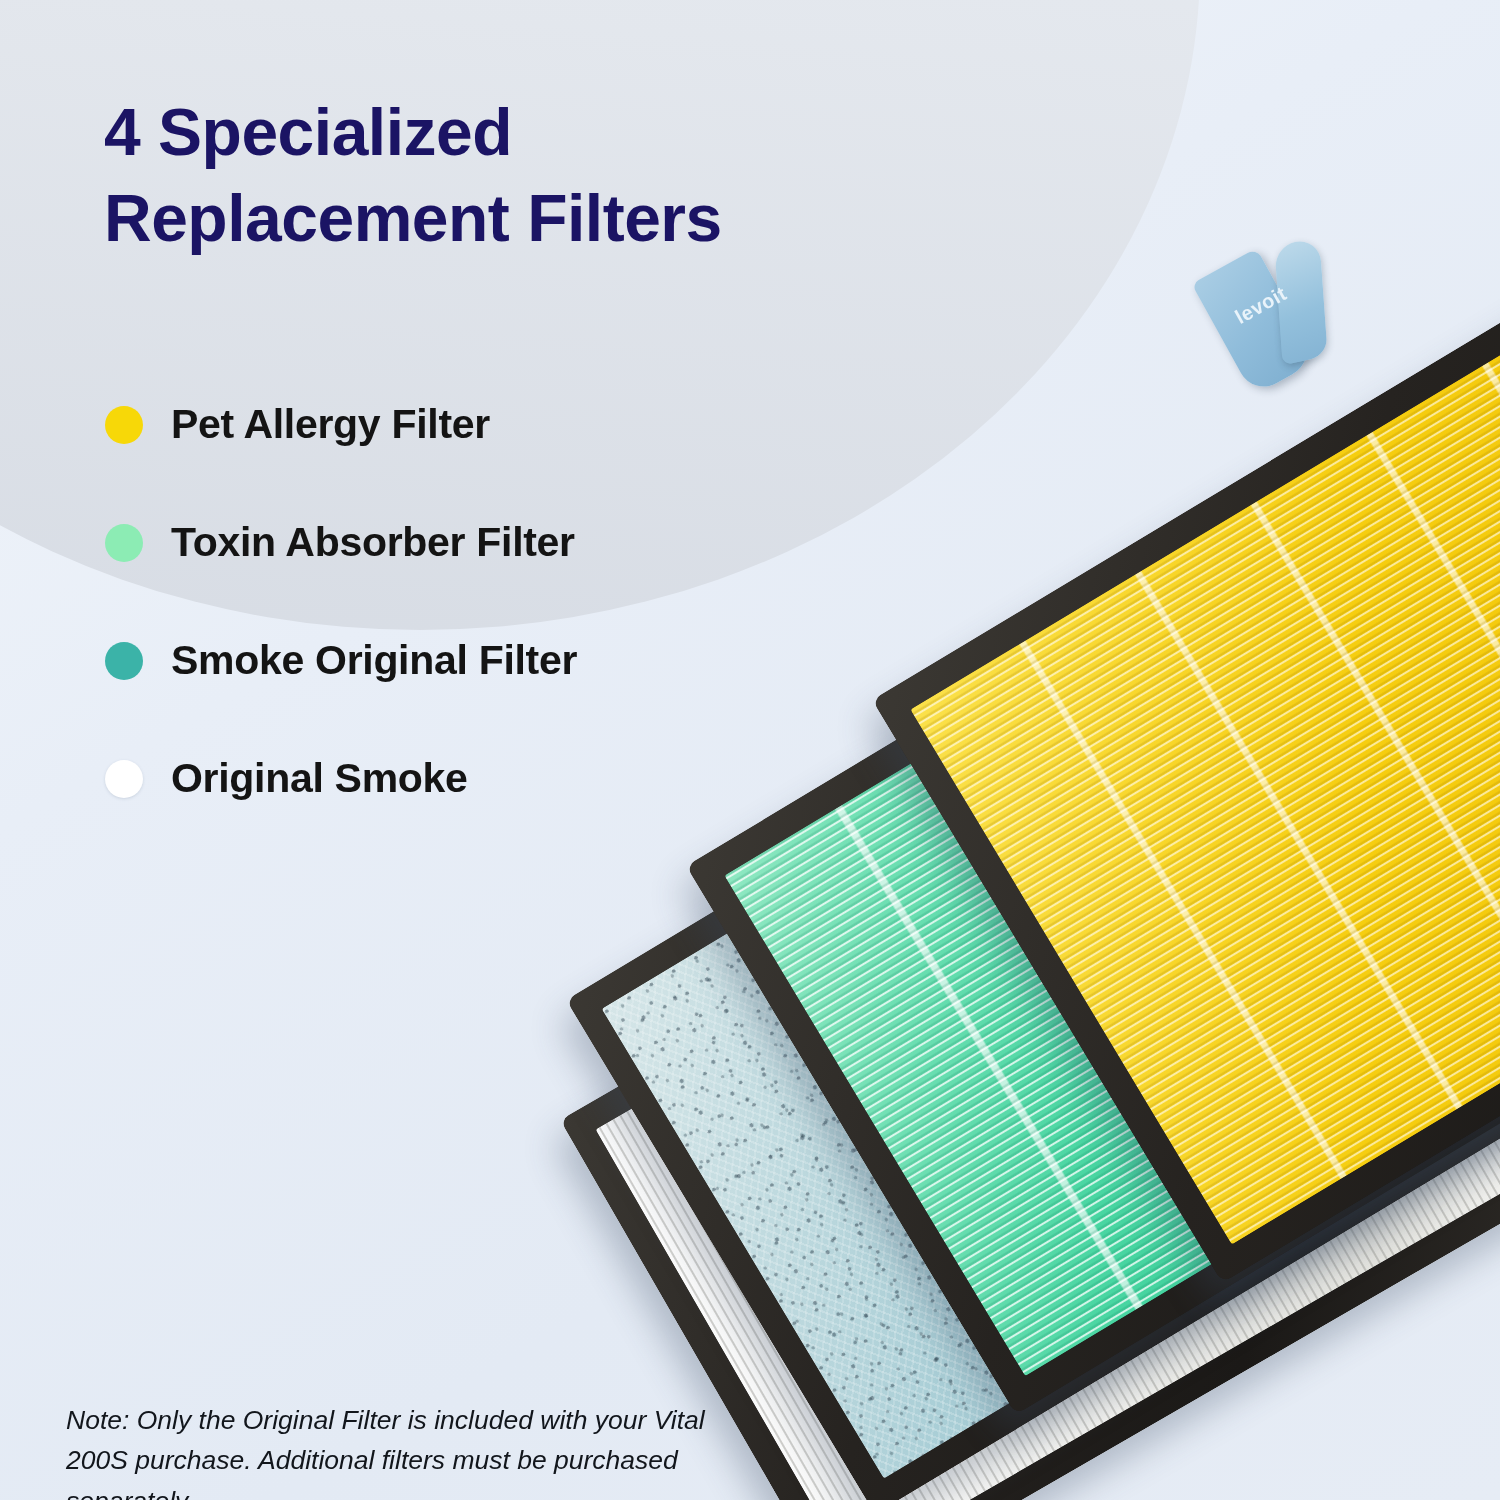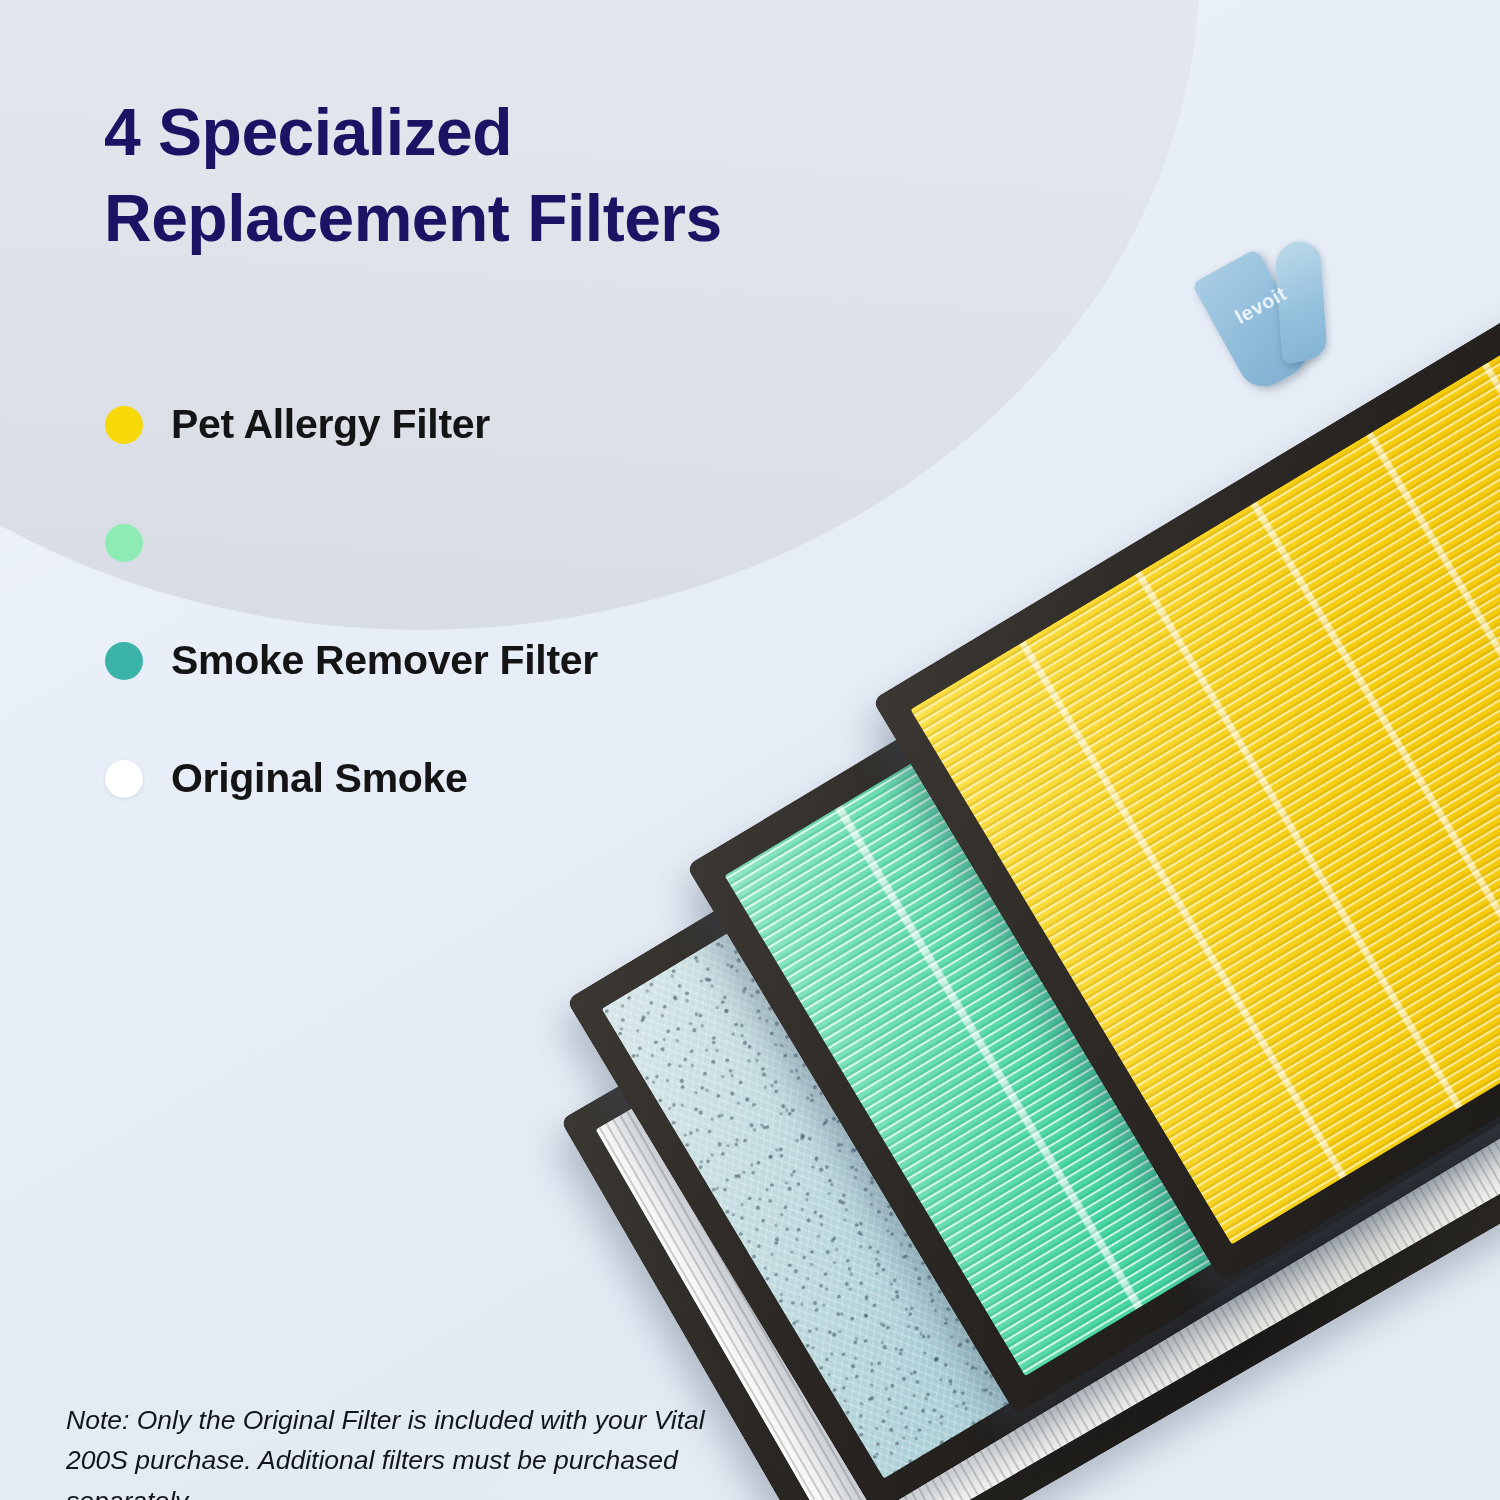--- a/index.html
+++ b/index.html
@@ -197,25 +197,26 @@
 
   <div class="filter-list">
 
     <div class="filter-row r0">
       <span class="dot" style="background:#f7d808;"></span>
       <span class="lbl">Pet Allergy Filter</span>
     </div>
 
     <div class="filter-row r1">
       <span class="dot soft" style="background:#8cecb4;"></span>
+      <span class="lbl">Toxin Absorber Filter</span>
     </div>
 
     <div class="filter-row r2">
       <span class="dot" style="background:#3bb3a8;"></span>
-      <span class="lbl">Smoke Remover Filter</span>
+      <span class="lbl">Smoke Original Filter</span>
     </div>
 
     <div class="filter-row r3">
       <span class="dot" style="background:#ffffff;"></span>
       <span class="lbl">Original Smoke</span>
     </div>
 
   </div>
 
   <div class="note">Note: Only the Original Filter is included with your Vital 200S purchase. Additional filters must be purchased separately.</div>

